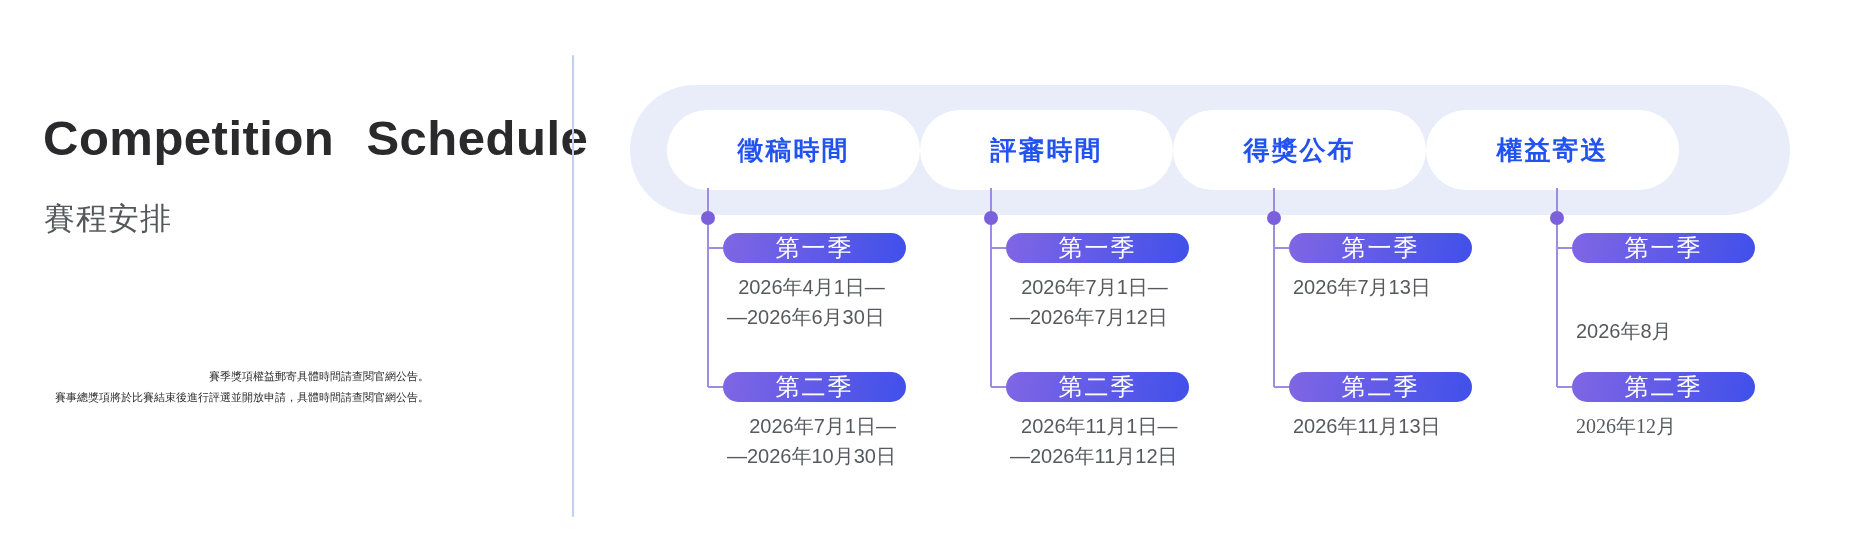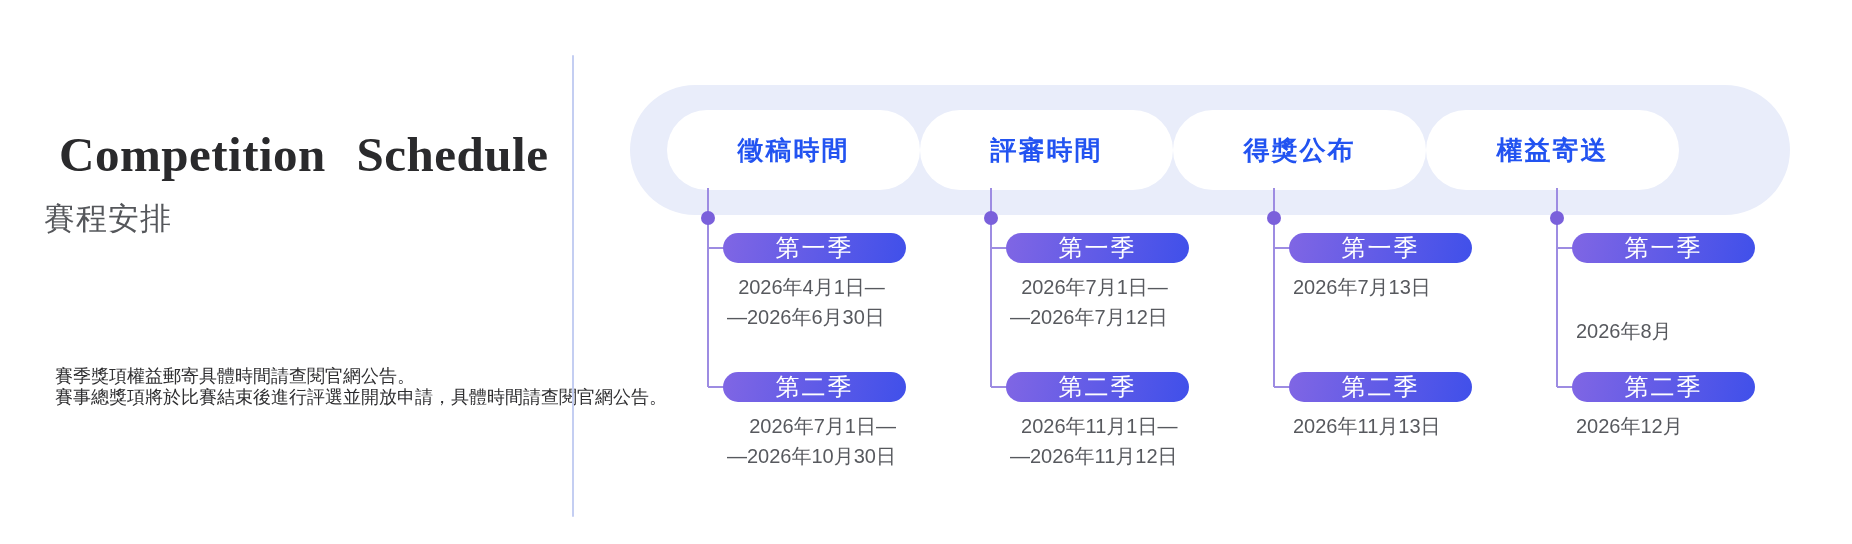--- a/index.html
+++ b/index.html
@@ -4,33 +4,33 @@
 <style>
   html, body { margin: 0; padding: 0; background: #ffffff; }
   body {
     width: 1852px; height: 544px; position: relative; overflow: hidden;
     font-family: "Liberation Sans", "DejaVu Sans", sans-serif;
   }
   .page { position: absolute; inset: 0; }
 
   
   .title {
-    position: absolute; left: 43px; top: 112px; margin: 16px;
-    font-family: Liberation Serif, serif;
+    position: absolute; left: 43px; top: 112px; margin: 0;
+    font-family: Liberation Sans, sans-serif;
     font-size: 49px; font-weight: 700; line-height: 1.1;
     color: #2a2a2c; word-spacing: 18px; letter-spacing: 0.5px;
     white-space: nowrap;
   }
   .subtitle {
     position: absolute; left: 44px; top: 198px;
     font-size: 31px; color: #55575b; letter-spacing: 1px;
   }
   .notes {
     position: absolute; left: 55px; top: 366px;
-    font-size: 18px; line-height: 21px; color: #2e2e30;
+    font-size: 11px; line-height: 21px; color: #2e2e30; text-align: right;
   }
   .notes p { margin: 0; }
 
   .divider {
     position: absolute; left: 572px; top: 55px;
     width: 2px; height: 462px; background: var(--divider, #c4cef2);
     border-radius: 1px;
   }
 
   
@@ -147,20 +147,20 @@
         <div class="col" style="left: 1557px;">
           <div class="vline"></div>
           <div class="dot"></div>
           <div class="tick" style="top: 247px;"></div>
           <div class="qpill" style="top: 233px;">第一季</div>
           <div class="dates" style="top: 272px; margin-top: 44px;">
             <div class="date-line">2026年8月</div>
           </div>
           <div class="tick" style="top: 386px;"></div>
           <div class="qpill" style="top: 372px;">第二季</div>
-          <div class="dates" style="top: 411px;">
+          <div class="dates" style="top: 411px; font-family: Liberation Serif, serif;">
             <div class="date-line">2026年12月</div>
           </div>
         </div>
       </div>
   </section>
 
 </div>
 
 </body></html>

